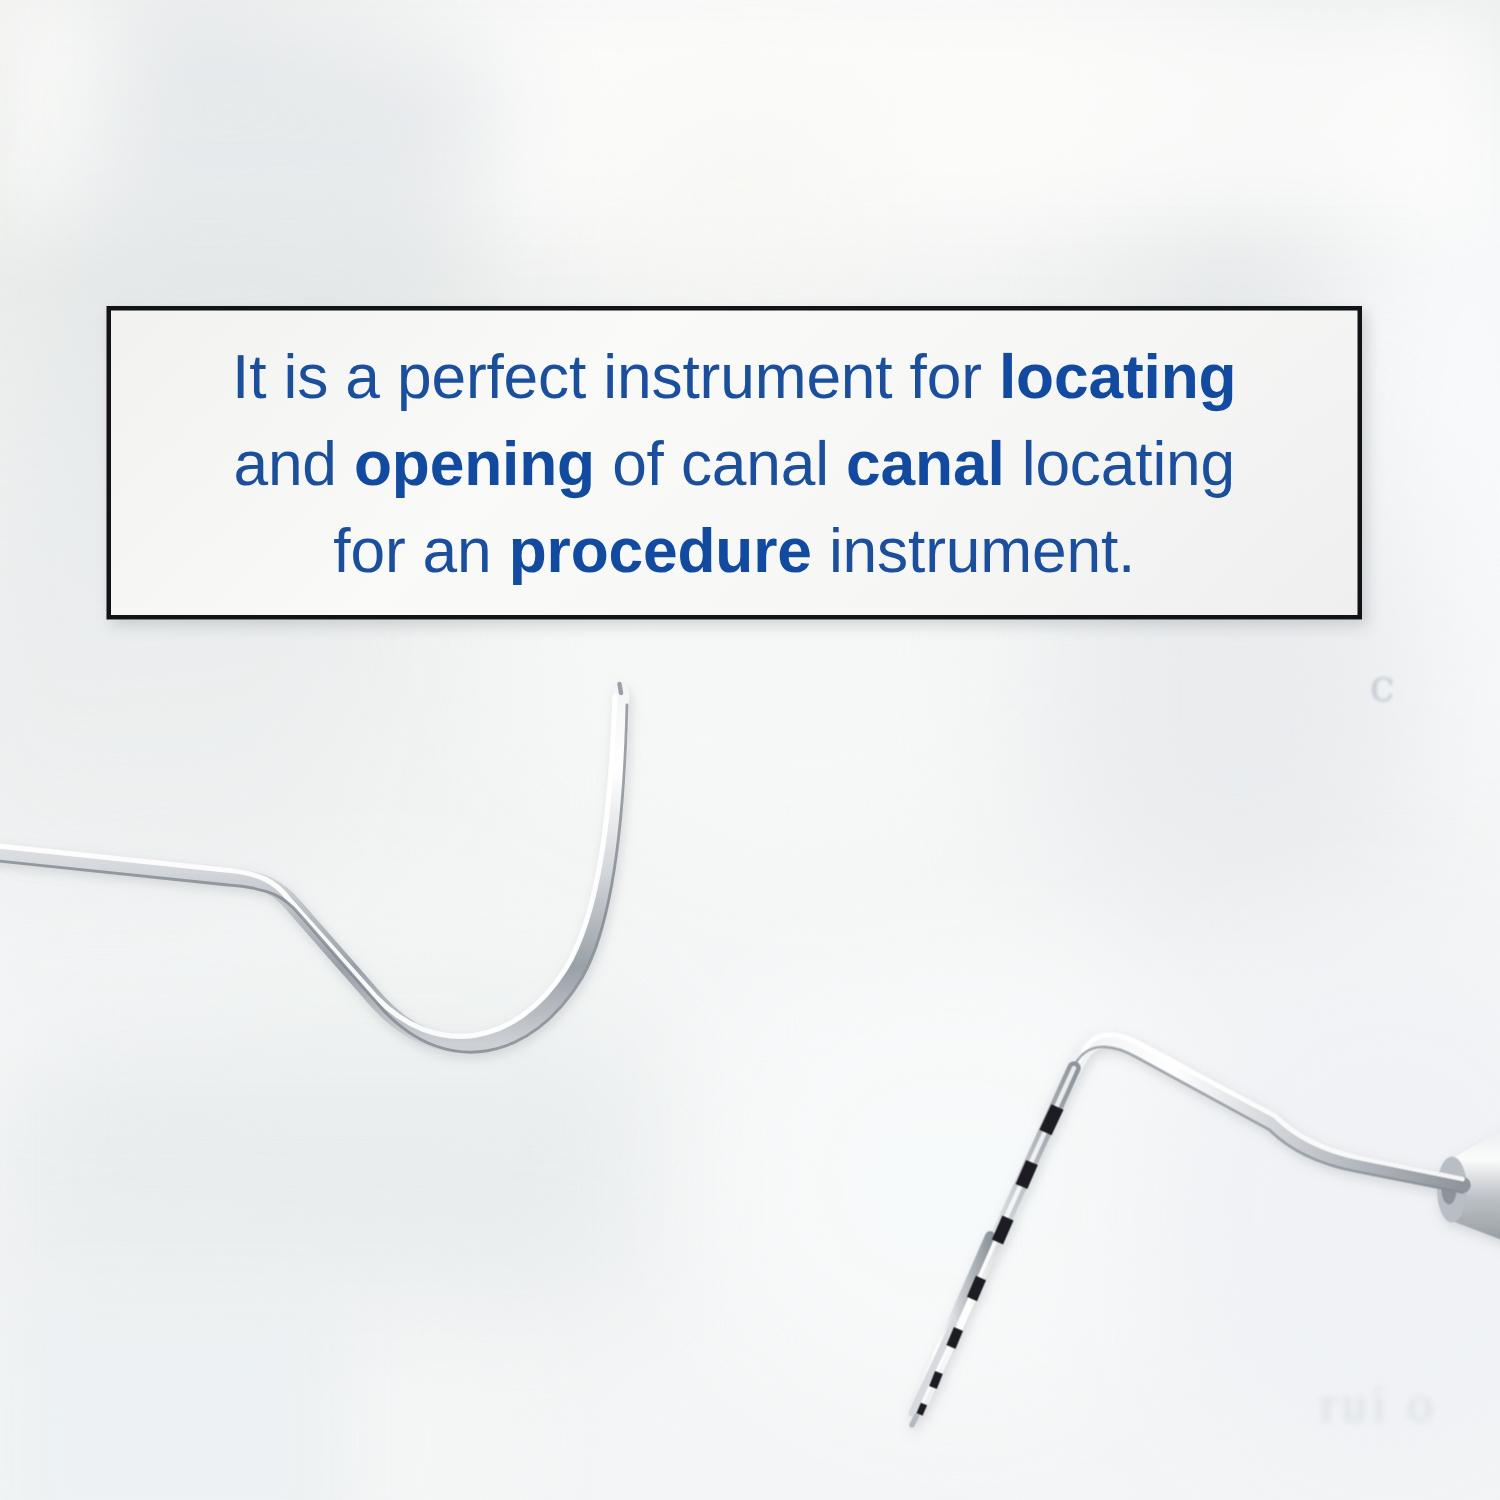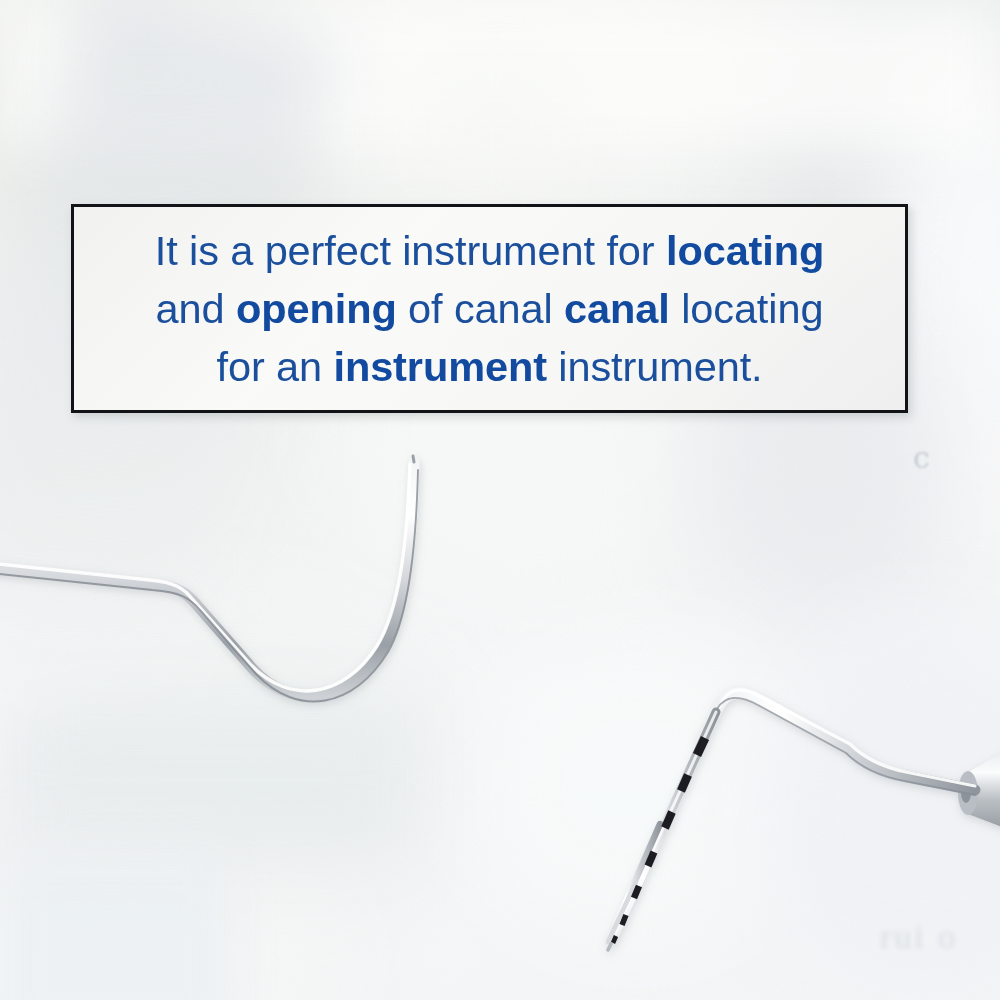--- a/index.html
+++ b/index.html
@@ -227,17 +227,17 @@
         </g>
         <path d="M 611 944 L 608 950" fill="none" stroke="#b5bac0" stroke-width="3.6" stroke-linecap="round"></path>
       </g>
     </svg>
   </div>
 
   <div id="callout" style="border-color: rgb(17, 19, 22);">
     <div id="callout-text" style="color: rgb(27, 79, 156);">
         <span class="ln"><span>It is a perfect instrument for </span><b style="color: rgb(17, 74, 158);">locating</b></span>
         <span class="ln"><span>and </span><b style="color: rgb(17, 74, 158);">opening</b><span> of canal </span><b style="color: rgb(17, 74, 158);">canal</b><span> locating</span></span>
-        <span class="ln"><span>for an </span><b style="color: rgb(17, 74, 158);">instrument</b><span> instrument.</span></span>
+        <span class="ln"><span>for an </span><b style="color: rgb(17, 74, 158);">procedure</b><span> instrument.</span></span>
       </div>
   </div>
 
 </div>
 
 </body></html>

